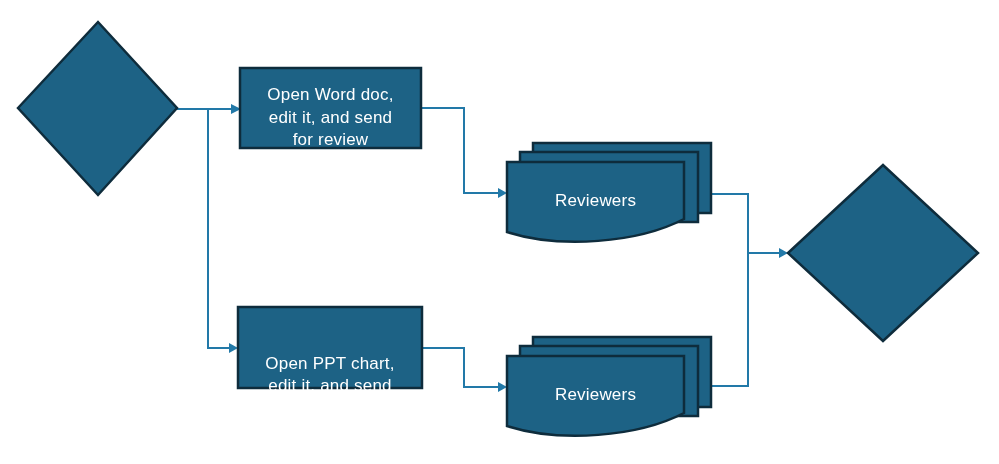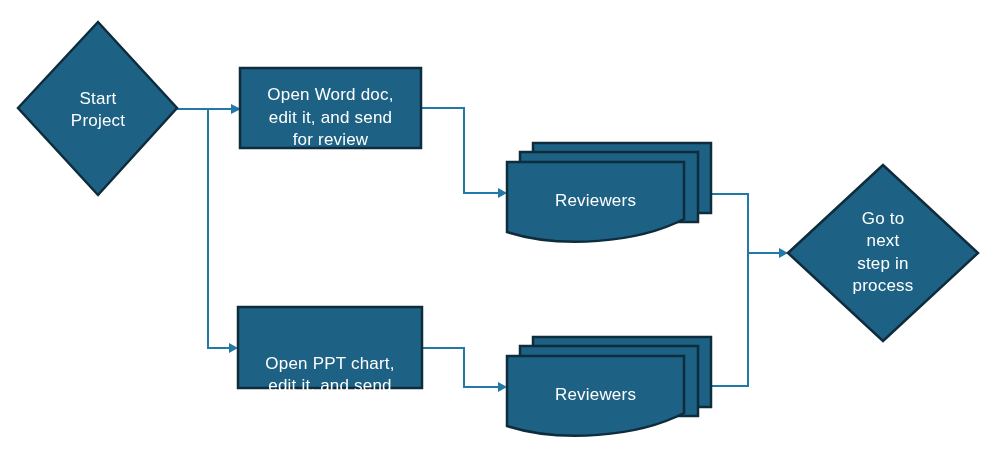--- a/index.html
+++ b/index.html
@@ -72,33 +72,27 @@
 
     <g>
       <rect class="shape" x="533" y="337" width="178" height="70"></rect>
       <rect class="shape" x="520" y="346" width="178" height="70"></rect>
       <path class="shape" d="M507,356 L684,356 L684,413 C638,437 560,443 507,426 Z"></path>
     </g>
 
     <polygon class="shape" points="788,253 883,165 978,253 883,341"></polygon>
   </svg>
 
-  <div class="label center-point" style="left:98px;top:110px;width:140px;">Start
-Project</div>
 
   <div class="label" style="left:240px;top:68px;width:181px;height:100px;">Open Word doc,
 edit it, and send
 for review</div>
 
   <div class="label" style="left:238px;top:307px;width:184px;height:81px;margin-top:39px;">Open PPT chart,
 edit it, and send
 for review</div>
 
   <div class="label" style="left:507px;top:170px;width:177px;height:62px;">Reviewers</div>
 
   <div class="label" style="left:507px;top:364px;width:177px;height:62px;">Reviewers</div>
 
-  <div class="label center-point" style="left:883px;top:253px;width:140px;">Go to
-next
-step in
-process</div>
 
 </div>
 
 </body></html>

